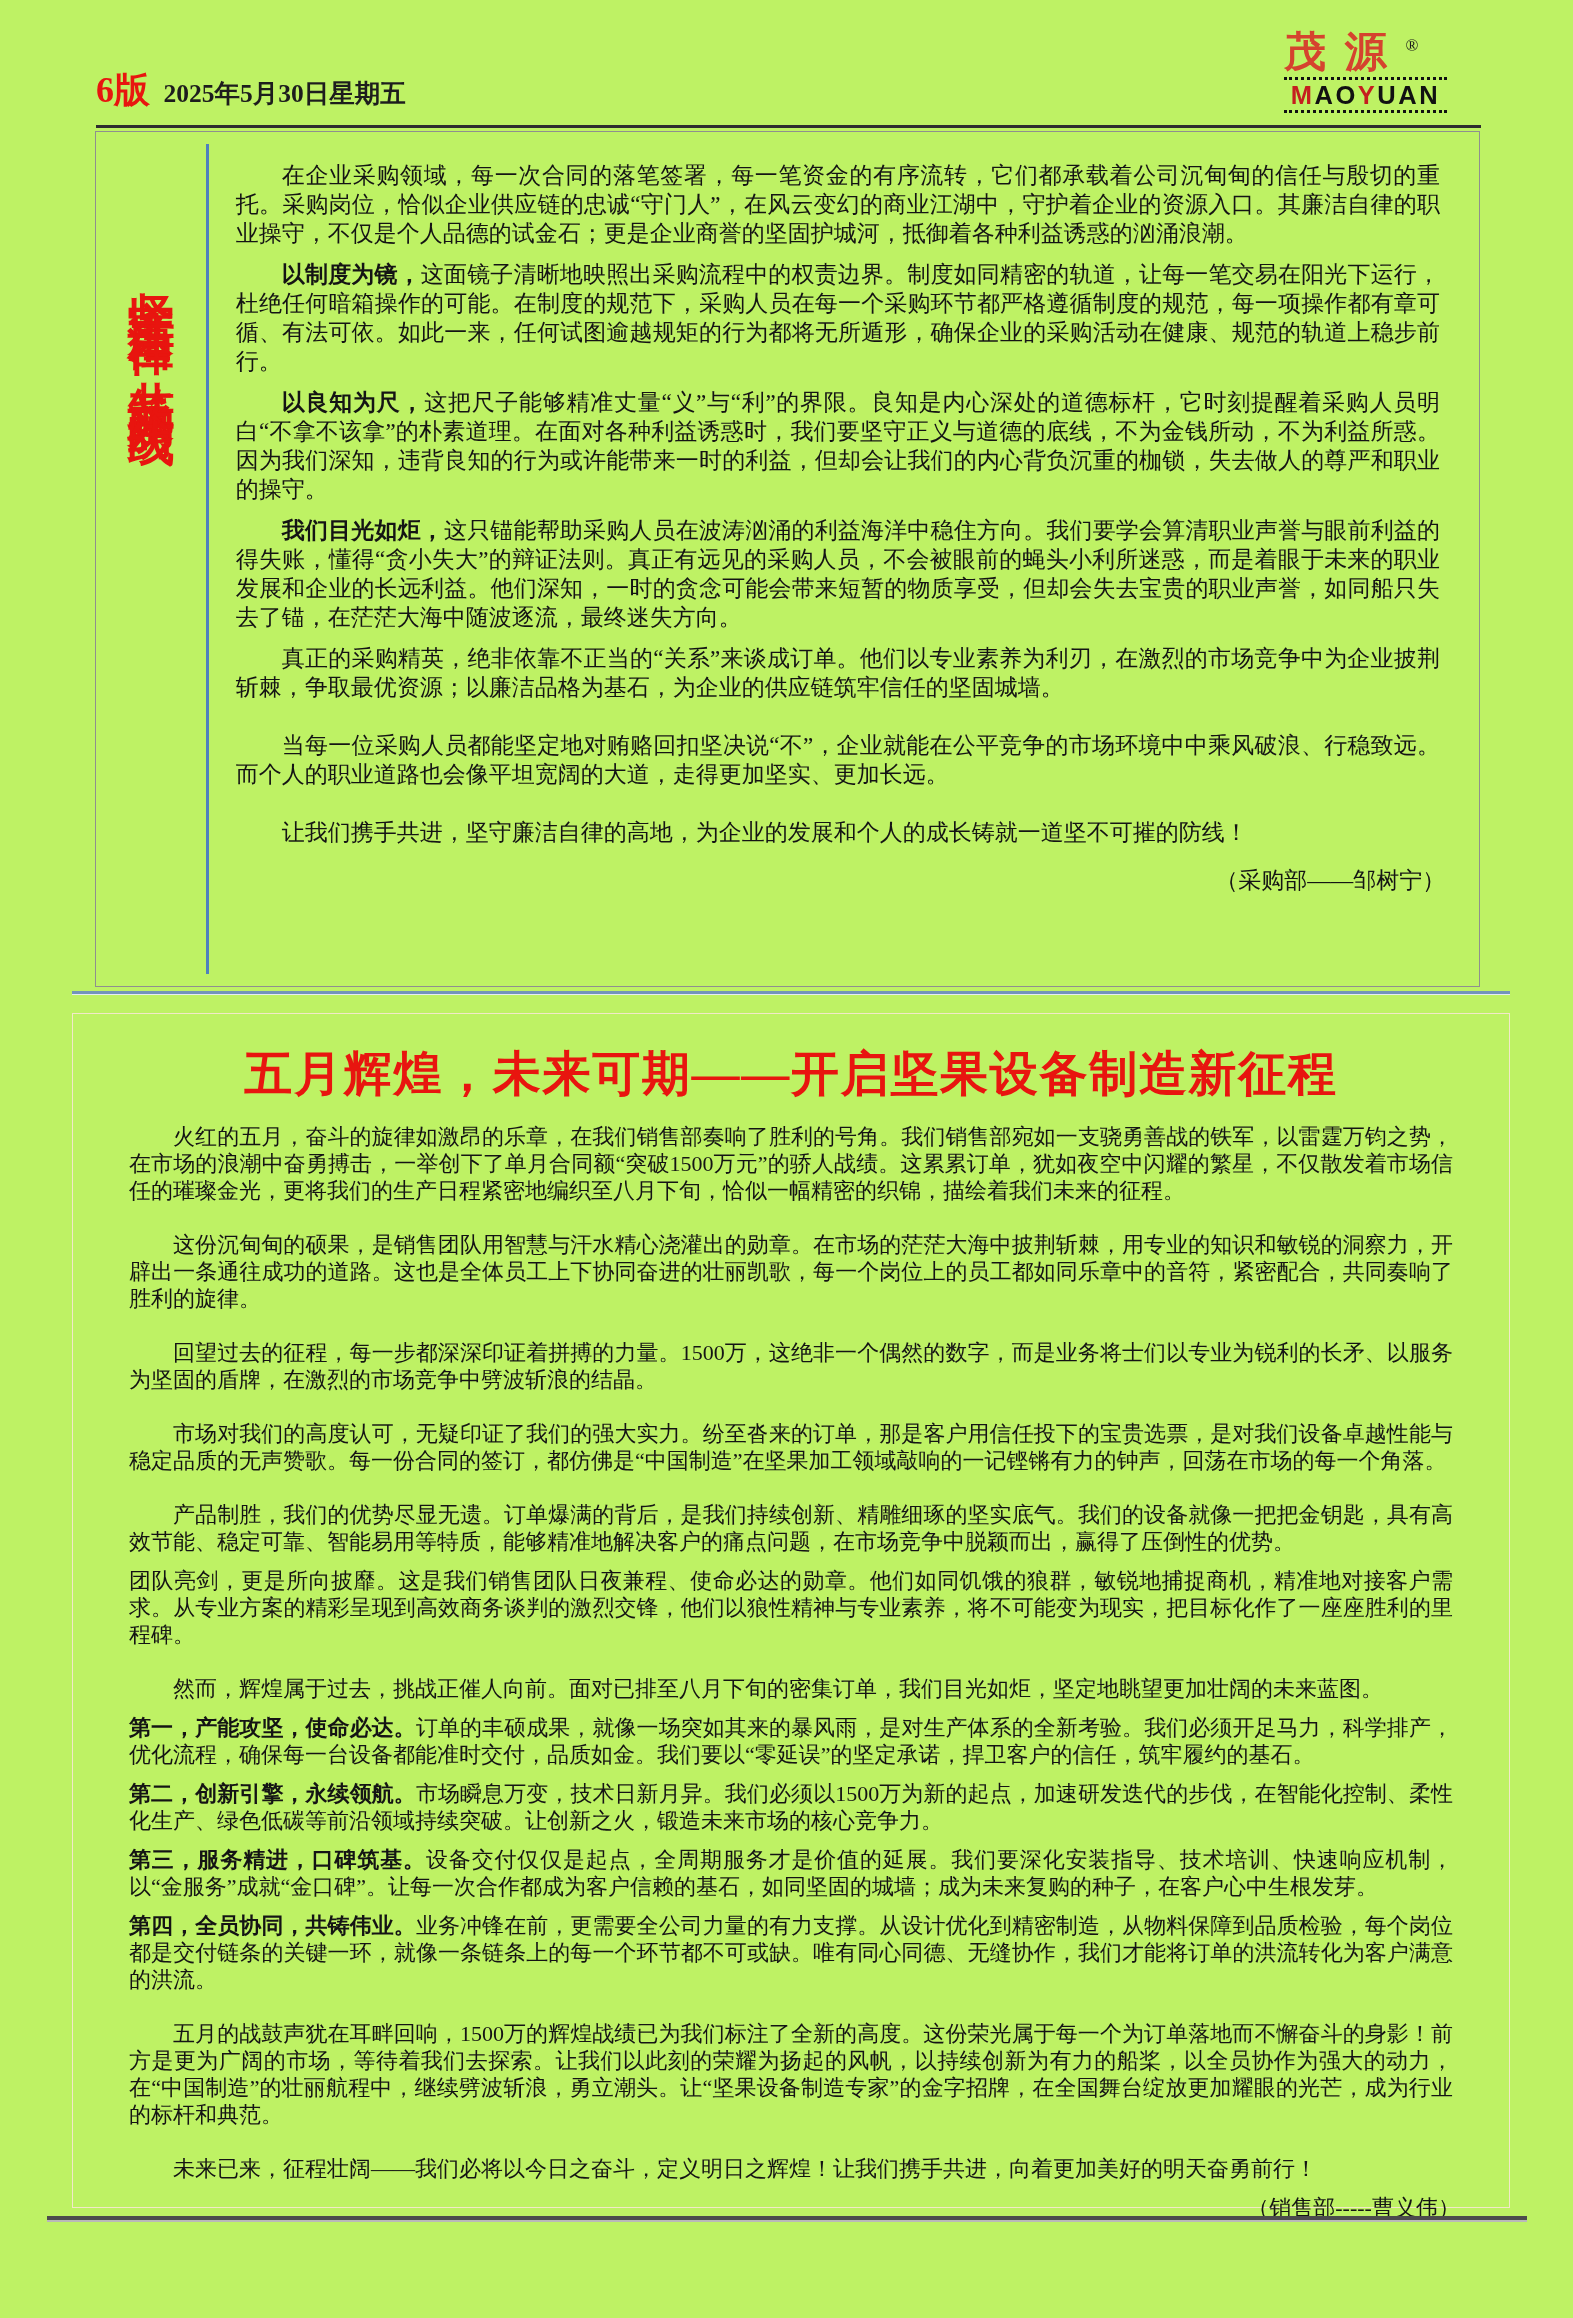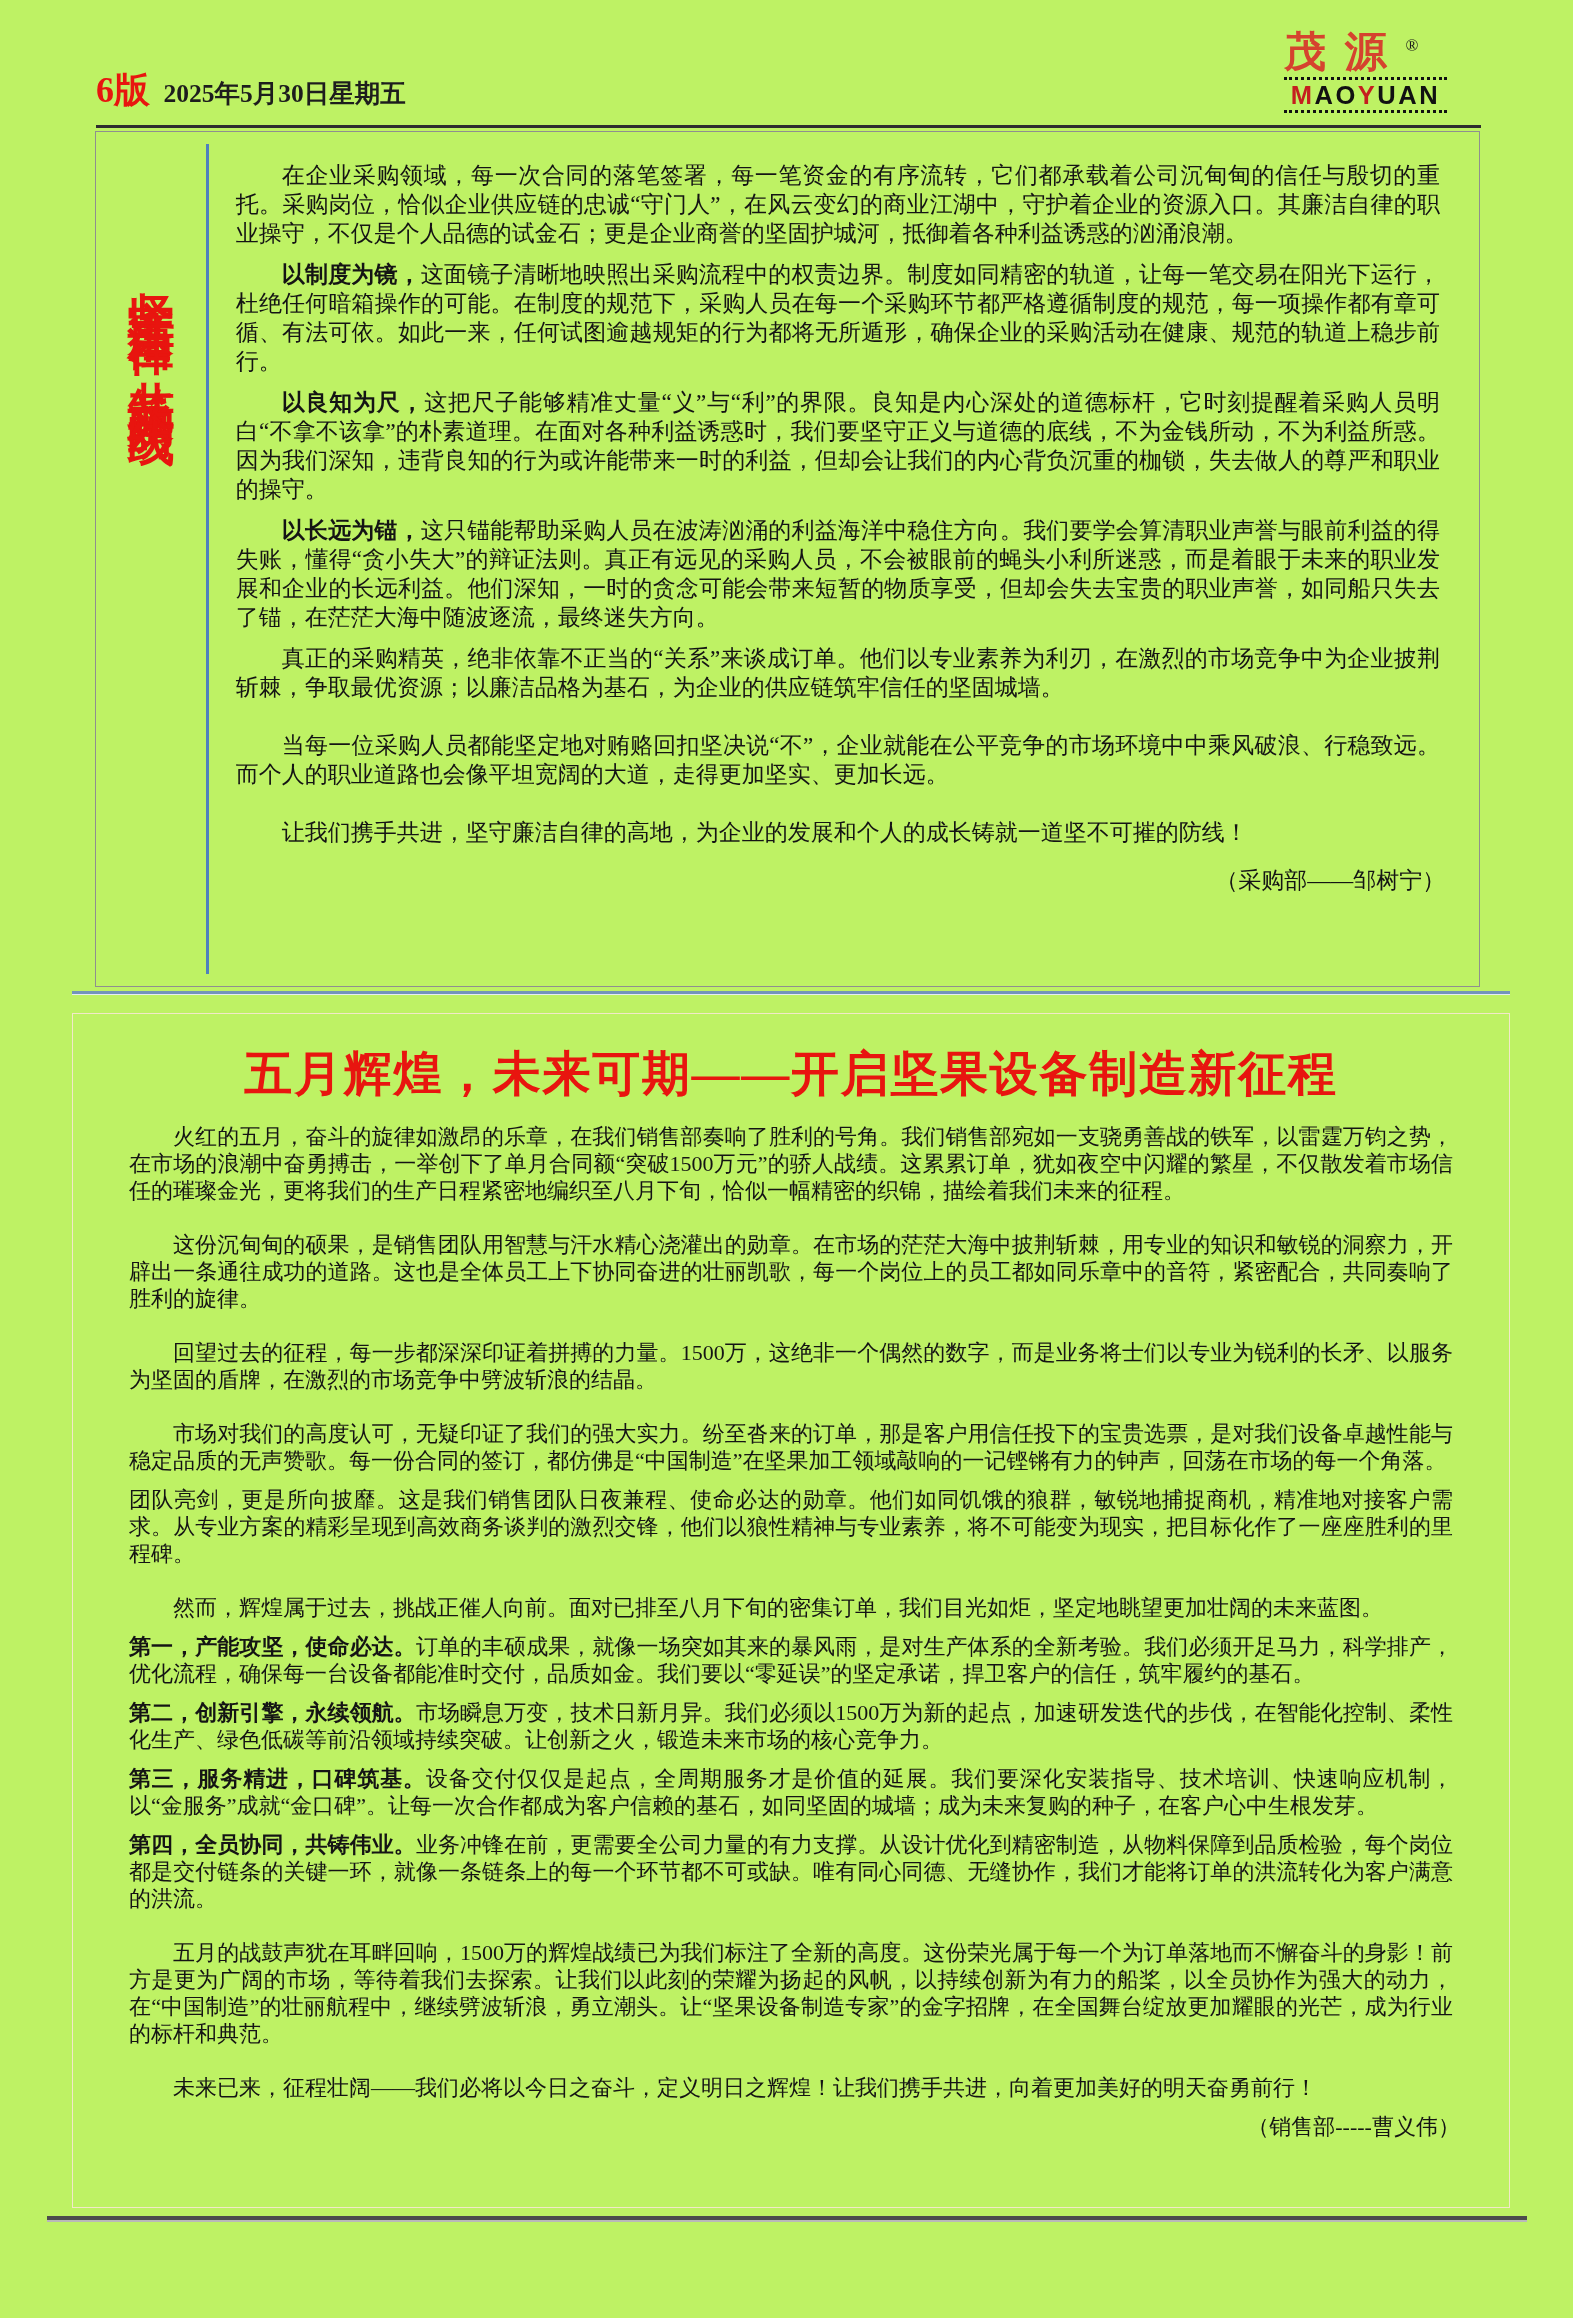--- a/index.html
+++ b/index.html
@@ -70,39 +70,40 @@
     <div class="a1-title">
       <span>坚守廉洁自律</span>
       <span>共筑采购防线</span>
     </div>
     <div class="a1-vline"></div>
     <div class="a1-body">
       <div id="a1-paras">
           <p class="para indent"><span>在企业采购领域，每一次合同的落笔签署，每一笔资金的有序流转，它们都承载着公司沉甸甸的信任与殷切的重托。采购岗位，恰似企业供应链的忠诚“守门人”，在风云变幻的商业江湖中，守护着企业的资源入口。其廉洁自律的职业操守，不仅是个人品德的试金石；更是企业商誉的坚固护城河，抵御着各种利益诱惑的汹涌浪潮。</span></p>
           <p class="para indent"><b>以制度为镜，</b><span>这面镜子清晰地映照出采购流程中的权责边界。制度如同精密的轨道，让每一笔交易在阳光下运行，杜绝任何暗箱操作的可能。在制度的规范下，采购人员在每一个采购环节都严格遵循制度的规范，每一项操作都有章可循、有法可依。如此一来，任何试图逾越规矩的行为都将无所遁形，确保企业的采购活动在健康、规范的轨道上稳步前行。</span></p>
           <p class="para indent"><b>以良知为尺，</b><span>这把尺子能够精准丈量“义”与“利”的界限。良知是内心深处的道德标杆，它时刻提醒着采购人员明白“不拿不该拿”的朴素道理。在面对各种利益诱惑时，我们要坚守正义与道德的底线，不为金钱所动，不为利益所惑。因为我们深知，违背良知的行为或许能带来一时的利益，但却会让我们的内心背负沉重的枷锁，失去做人的尊严和职业的操守。</span></p>
-          <p class="para indent"><b>以长远为锚，</b><span>这只锚能帮助采购人员在波涛汹涌的利益海洋中稳住方向。我们要学会算清职业声誉与眼前利益的得失账，懂得“贪小失大”的辩证法则。真正有远见的采购人员，不会被眼前的蝇头小利所迷惑，而是着眼于未来的职业发展和企业的长远利益。他们深知，一时的贪念可能会带来短暂的物质享受，但却会失去宝贵的职业声誉，如同船只失去了锚，在茫茫大海中随波逐流，最终迷失方向。</span></p>
+          <p class="para indent"><b>我们目光如炬，</b><span>这只锚能帮助采购人员在波涛汹涌的利益海洋中稳住方向。我们要学会算清职业声誉与眼前利益的得失账，懂得“贪小失大”的辩证法则。真正有远见的采购人员，不会被眼前的蝇头小利所迷惑，而是着眼于未来的职业发展和企业的长远利益。他们深知，一时的贪念可能会带来短暂的物质享受，但却会失去宝贵的职业声誉，如同船只失去了锚，在茫茫大海中随波逐流，最终迷失方向。</span></p>
           <p class="para indent"><span>真正的采购精英，绝非依靠不正当的“关系”来谈成订单。他们以专业素养为利刃，在激烈的市场竞争中为企业披荆斩棘，争取最优资源；以廉洁品格为基石，为企业的供应链筑牢信任的坚固城墙。</span></p>
           <p class="para indent gap"><span>当每一位采购人员都能坚定地对贿赂回扣坚决说“不”，企业就能在公平竞争的市场环境中中乘风破浪、行稳致远。而个人的职业道路也会像平坦宽阔的大道，走得更加坚实、更加长远。</span></p>
           <p class="para indent gap"><span>让我们携手共进，坚守廉洁自律的高地，为企业的发展和个人的成长铸就一道坚不可摧的防线！</span></p>
         </div>
       <div class="sign a1-sign">（采购部——邹树宁）</div>
     </div>
   </section>
 
   <div class="mid-divider"></div>
 
   <section class="article2">
     <h1 class="a2-title">五月辉煌，未来可期——开启坚果设备制造新征程</h1>
     <div class="a2-body">
       <div id="a2-paras">
           <p class="para indent"><span>火红的五月，奋斗的旋律如激昂的乐章，在我们销售部奏响了胜利的号角。我们销售部宛如一支骁勇善战的铁军，以雷霆万钧之势，在市场的浪潮中奋勇搏击，一举创下了单月合同额“突破1500万元”的骄人战绩。这累累订单，犹如夜空中闪耀的繁星，不仅散发着市场信任的璀璨金光，更将我们的生产日程紧密地编织至八月下旬，恰似一幅精密的织锦，描绘着我们未来的征程。</span></p>
           <p class="para indent gap"><span>这份沉甸甸的硕果，是销售团队用智慧与汗水精心浇灌出的勋章。在市场的茫茫大海中披荆斩棘，用专业的知识和敏锐的洞察力，开辟出一条通往成功的道路。这也是全体员工上下协同奋进的壮丽凯歌，每一个岗位上的员工都如同乐章中的音符，紧密配合，共同奏响了胜利的旋律。</span></p>
           <p class="para indent gap"><span>回望过去的征程，每一步都深深印证着拼搏的力量。1500万，这绝非一个偶然的数字，而是业务将士们以专业为锐利的长矛、以服务为坚固的盾牌，在激烈的市场竞争中劈波斩浪的结晶。</span></p>
           <p class="para indent gap"><span>市场对我们的高度认可，无疑印证了我们的强大实力。纷至沓来的订单，那是客户用信任投下的宝贵选票，是对我们设备卓越性能与稳定品质的无声赞歌。每一份合同的签订，都仿佛是“中国制造”在坚果加工领域敲响的一记铿锵有力的钟声，回荡在市场的每一个角落。</span></p>
+          <p class="para indent gap"><span>产品制胜，我们的优势尽显无遗。订单爆满的背后，是我们持续创新、精雕细琢的坚实底气。我们的设备就像一把把金钥匙，具有高效节能、稳定可靠、智能易用等特质，能够精准地解决客户的痛点问题，在市场竞争中脱颖而出，赢得了压倒性的优势。</span></p>
           <p class="para"><span>团队亮剑，更是所向披靡。这是我们销售团队日夜兼程、使命必达的勋章。他们如同饥饿的狼群，敏锐地捕捉商机，精准地对接客户需求。从专业方案的精彩呈现到高效商务谈判的激烈交锋，他们以狼性精神与专业素养，将不可能变为现实，把目标化作了一座座胜利的里程碑。</span></p>
           <p class="para indent gap"><span>然而，辉煌属于过去，挑战正催人向前。面对已排至八月下旬的密集订单，我们目光如炬，坚定地眺望更加壮阔的未来蓝图。</span></p>
           <p class="para"><b>第一，产能攻坚，使命必达。</b><span>订单的丰硕成果，就像一场突如其来的暴风雨，是对生产体系的全新考验。我们必须开足马力，科学排产，优化流程，确保每一台设备都能准时交付，品质如金。我们要以“零延误”的坚定承诺，捍卫客户的信任，筑牢履约的基石。</span></p>
           <p class="para"><b>第二，创新引擎，永续领航。</b><span>市场瞬息万变，技术日新月异。我们必须以1500万为新的起点，加速研发迭代的步伐，在智能化控制、柔性化生产、绿色低碳等前沿领域持续突破。让创新之火，锻造未来市场的核心竞争力。</span></p>
           <p class="para"><b>第三，服务精进，口碑筑基。</b><span>设备交付仅仅是起点，全周期服务才是价值的延展。我们要深化安装指导、技术培训、快速响应机制，以“金服务”成就“金口碑”。让每一次合作都成为客户信赖的基石，如同坚固的城墙；成为未来复购的种子，在客户心中生根发芽。</span></p>
           <p class="para"><b>第四，全员协同，共铸伟业。</b><span>业务冲锋在前，更需要全公司力量的有力支撑。从设计优化到精密制造，从物料保障到品质检验，每个岗位都是交付链条的关键一环，就像一条链条上的每一个环节都不可或缺。唯有同心同德、无缝协作，我们才能将订单的洪流转化为客户满意的洪流。</span></p>
           <p class="para indent gap"><span>五月的战鼓声犹在耳畔回响，1500万的辉煌战绩已为我们标注了全新的高度。这份荣光属于每一个为订单落地而不懈奋斗的身影！前方是更为广阔的市场，等待着我们去探索。让我们以此刻的荣耀为扬起的风帆，以持续创新为有力的船桨，以全员协作为强大的动力，在“中国制造”的壮丽航程中，继续劈波斩浪，勇立潮头。让“坚果设备制造专家”的金字招牌，在全国舞台绽放更加耀眼的光芒，成为行业的标杆和典范。</span></p>
           <p class="para indent gap"><span>未来已来，征程壮阔——我们必将以今日之奋斗，定义明日之辉煌！让我们携手共进，向着更加美好的明天奋勇前行！</span></p>
         </div>
       <div class="sign a2-sign">（销售部-----曹义伟）</div>

